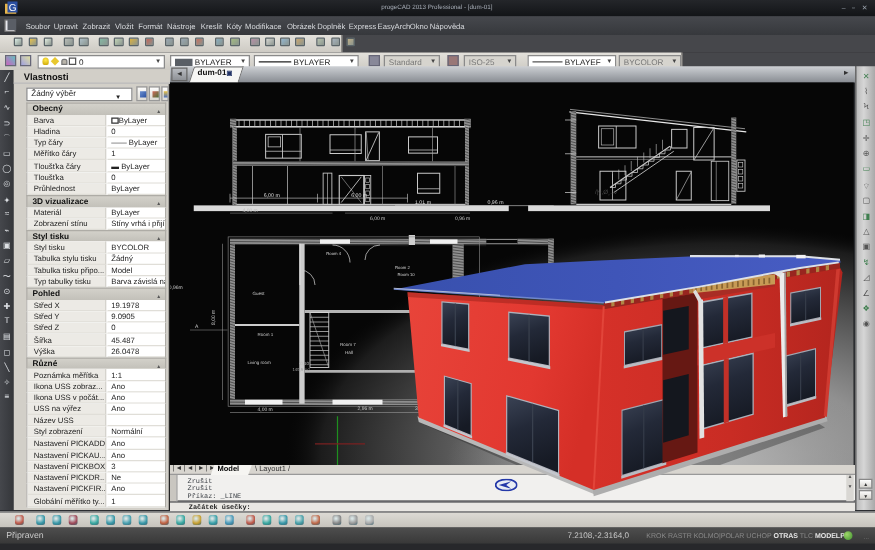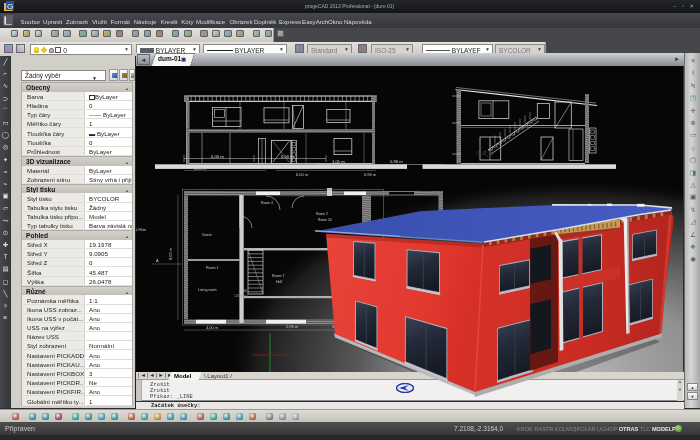--- a/index.html
+++ b/index.html
@@ -183,20 +183,21 @@
       <div style="top: 115.6px; color: rgb(63, 127, 79); font-size: 6.5px;">◨</div>
       <div style="top: 128px; color: rgb(85, 85, 85); font-size: 6.5px;">△</div>
       <div style="top: 140.4px; color: rgb(85, 85, 85); font-size: 6.5px;">▣</div>
       <div style="top: 152.8px; color: rgb(63, 127, 79); font-size: 6.5px;">↯</div>
       <div style="top: 165.2px; color: rgb(85, 85, 85); font-size: 6.5px;">◿</div>
       <div style="top: 177.6px; color: rgb(85, 85, 85); font-size: 6.5px;">∠</div>
       <div style="top: 190px; color: rgb(63, 127, 79); font-size: 6.5px;">❖</div>
       <div style="top: 202.4px; color: rgb(85, 85, 85); font-size: 6.5px;">◉</div>
     </div>
   <div id="panel" class="abs">
+    <div id="ptitle">Vlastnosti</div>
     <div id="pcombo">Žádný výběr<span style="position:absolute;right:8px;top:2px;font-size:5px">▼</span></div>
     <div class="pbtn" style="left:98px">
         <span style="position:absolute;left:2px;top:3px;width:5px;height:5px;background:linear-gradient(135deg,#6a8fd0,#2a4fa0);"></span>
       </div>
       <div class="pbtn" style="left:108px">
         <span style="position:absolute;left:2px;top:3px;width:5px;height:5px;background:linear-gradient(135deg,#d06a5a,#4a6f3a);"></span>
       </div>
       <div class="pbtn" style="left:118px;width:6px">
         <span style="position:absolute;left:1px;top:3px;width:3px;height:5px;background:linear-gradient(#e8c040,#4a6fc0);"></span>
       </div>

